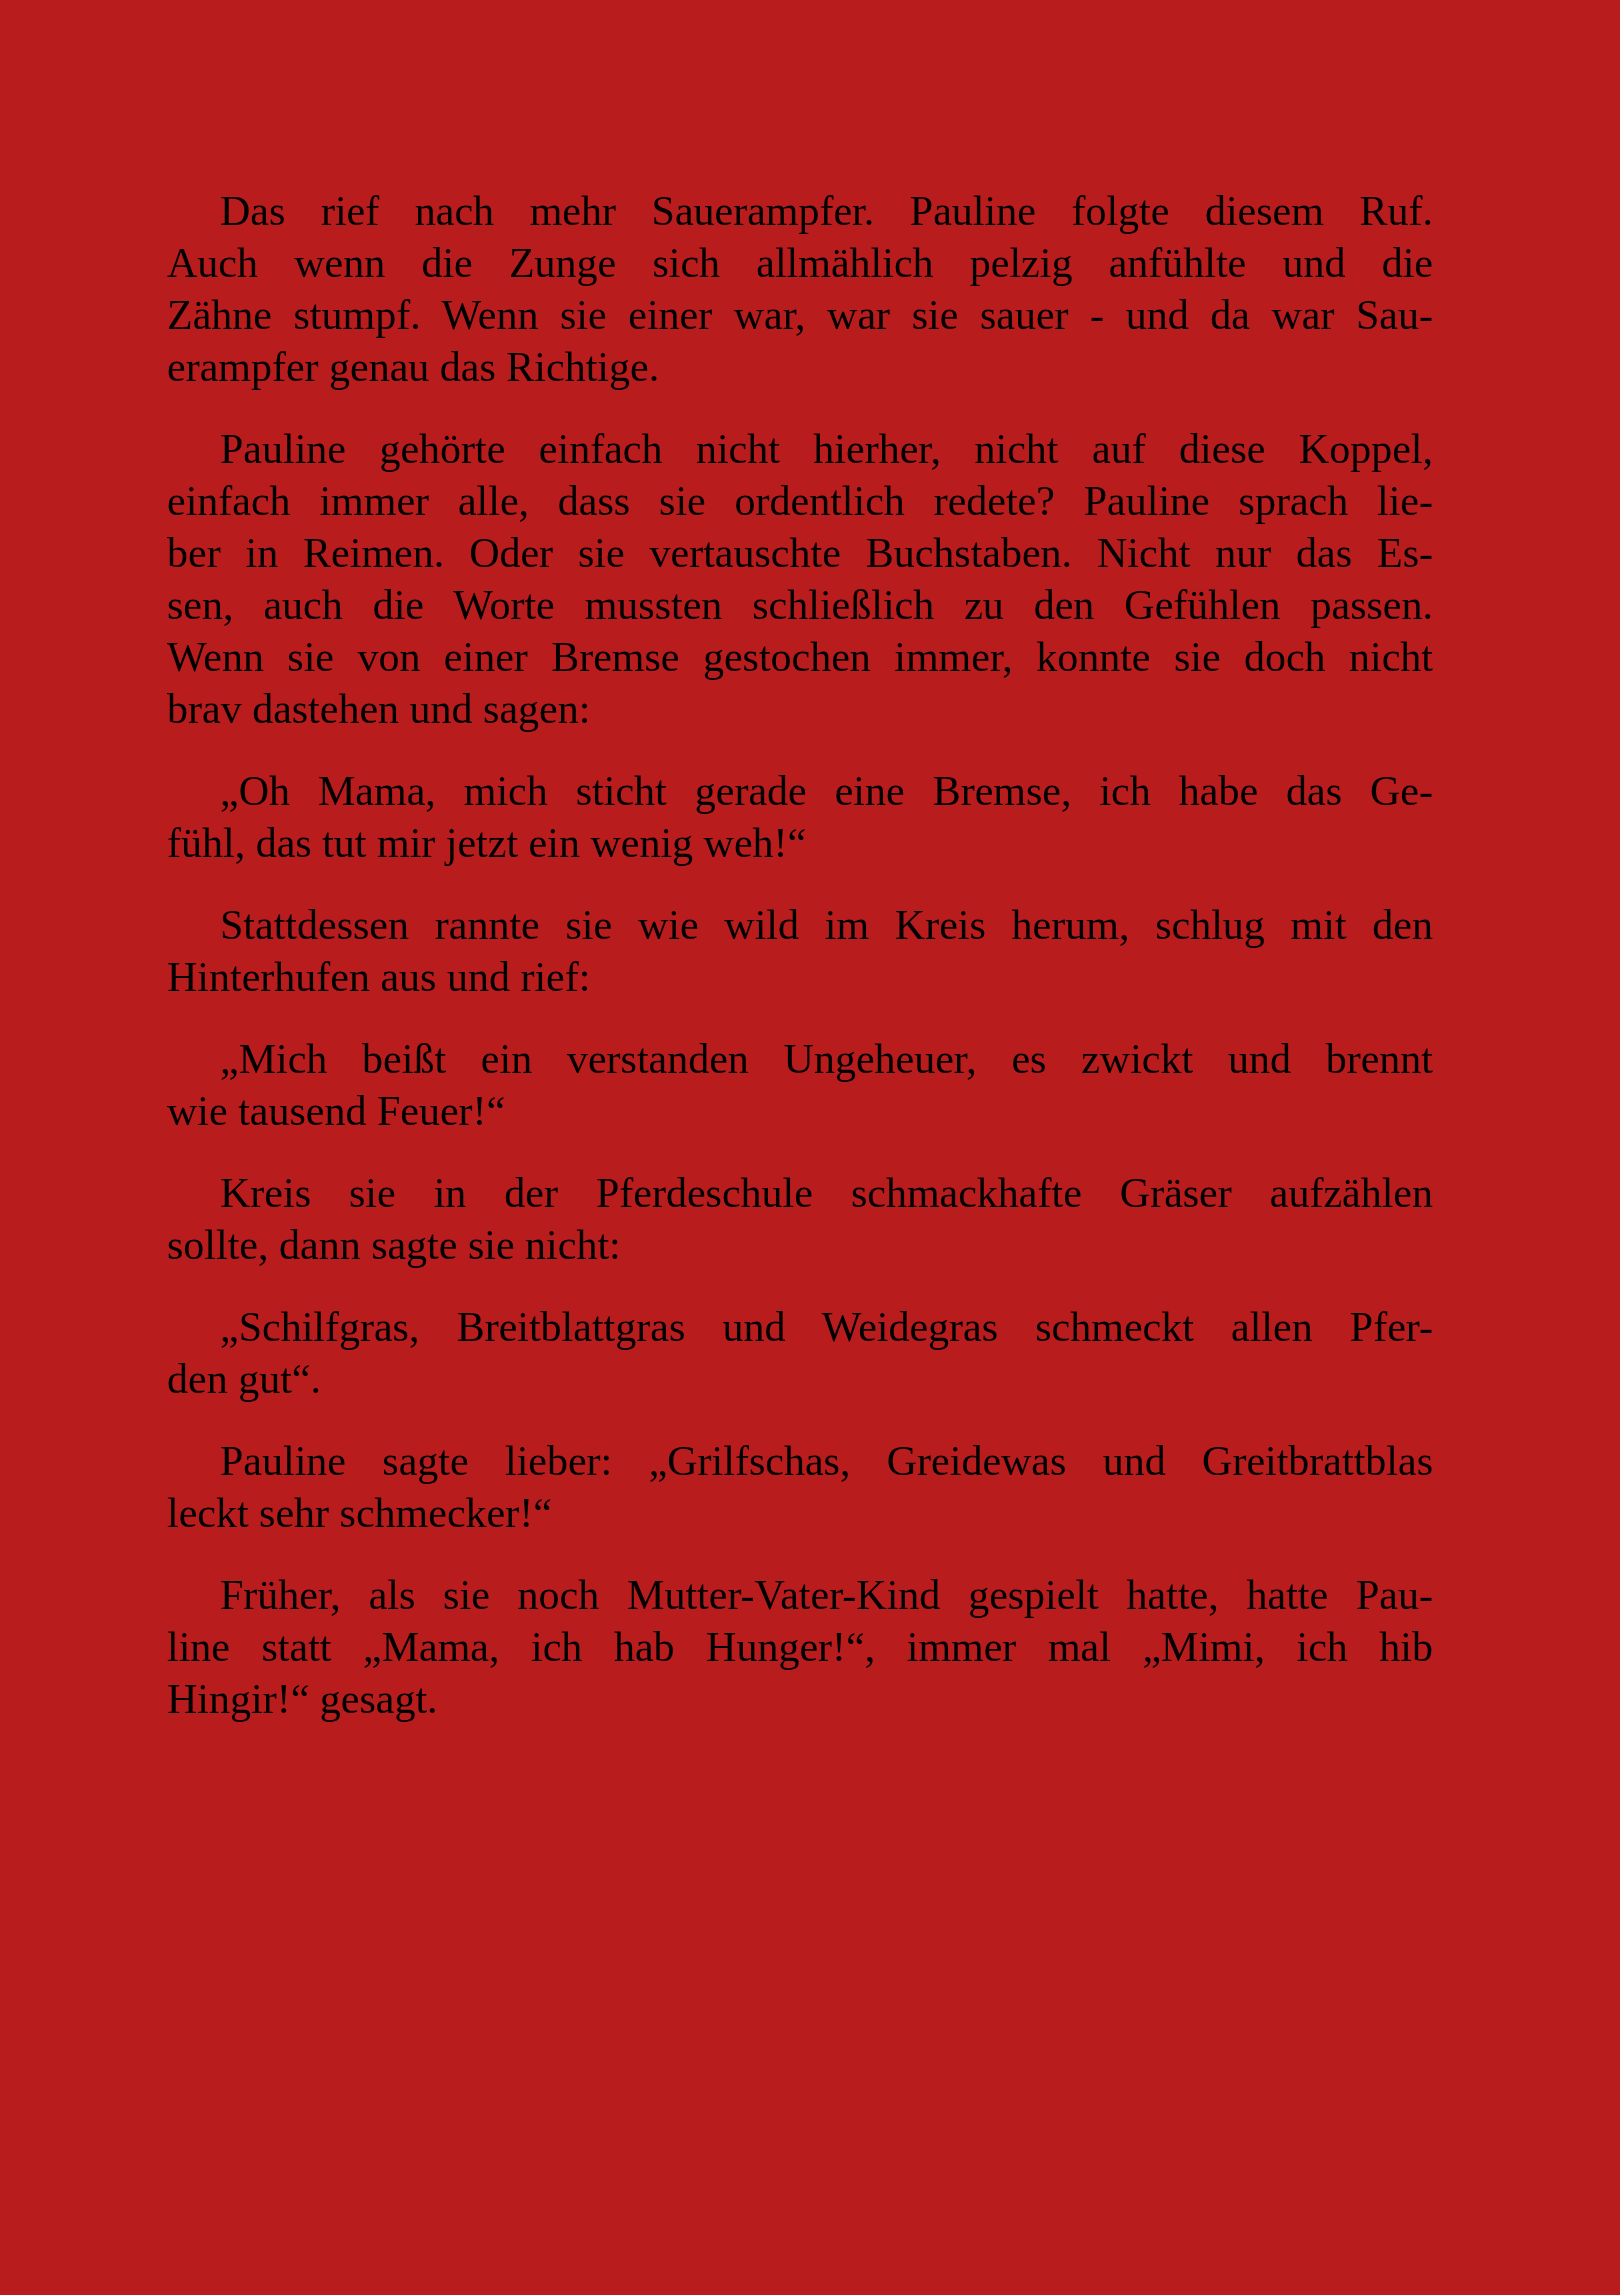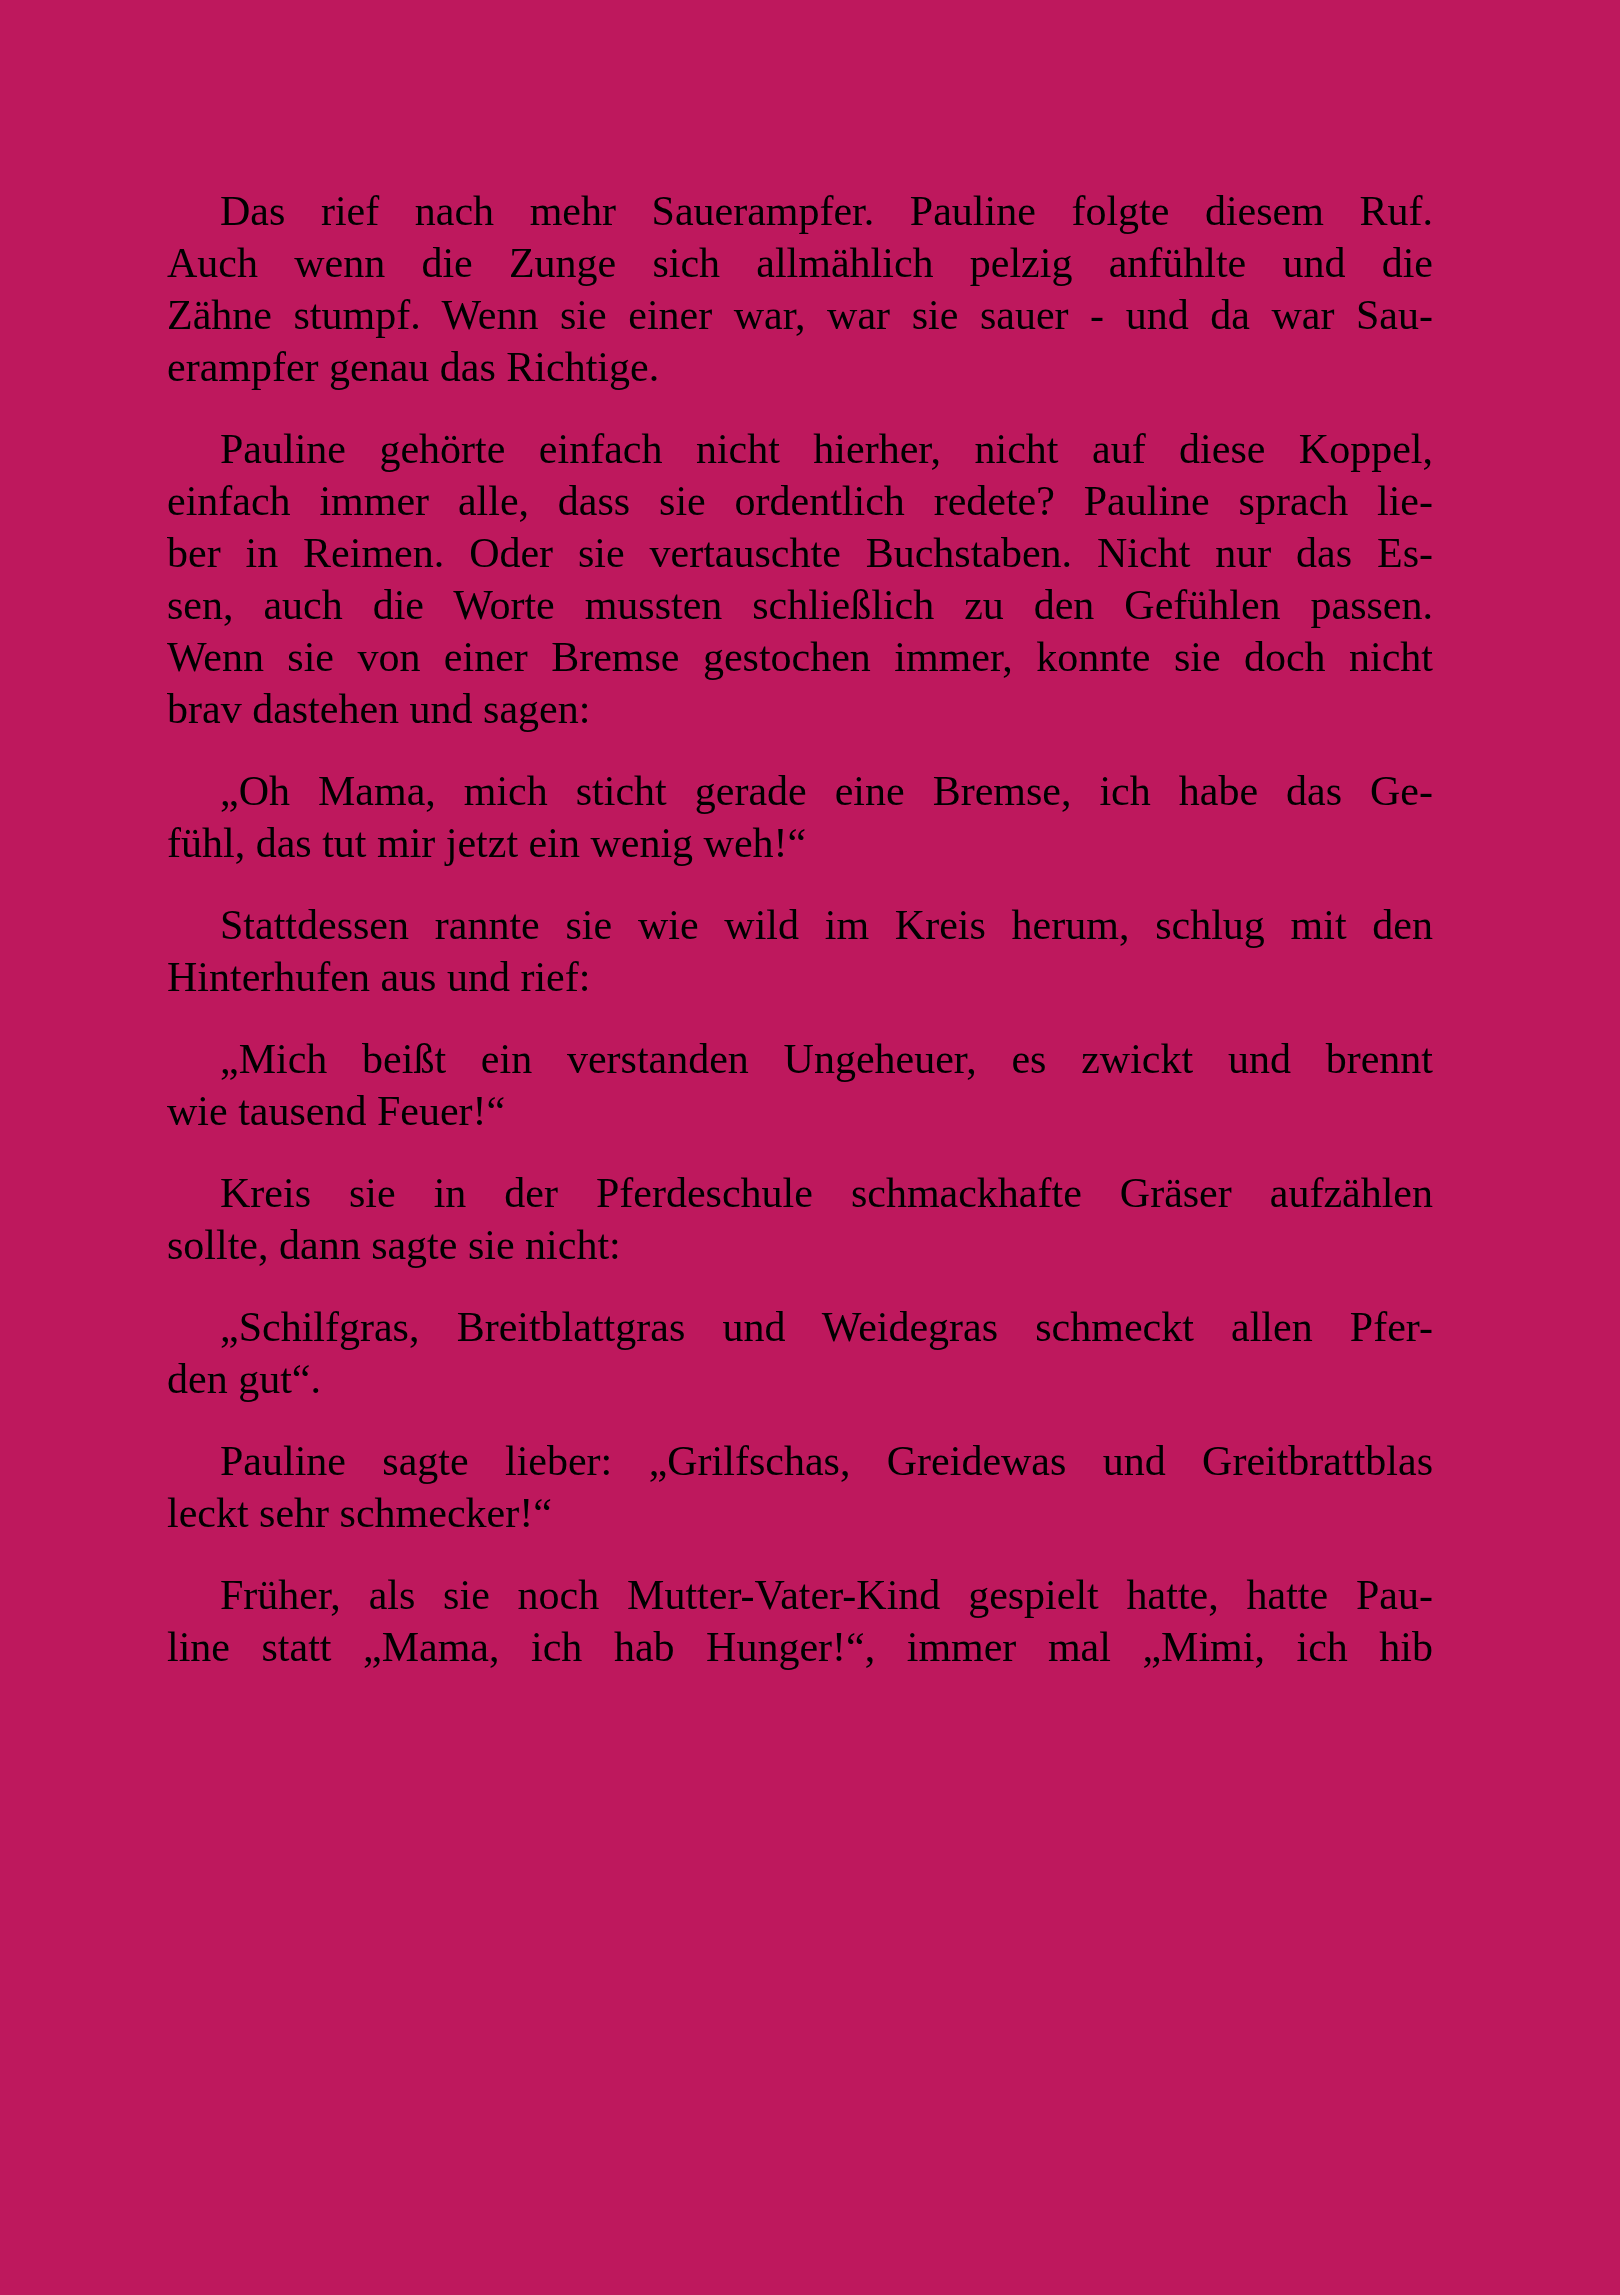--- a/index.html
+++ b/index.html
@@ -1,21 +1,21 @@
 <!DOCTYPE html>
 <html style="font-size:7.4px"><head>
 <meta charset="utf-8">
 <style>
   * { margin:0; padding:0; box-sizing:border-box; }
   html, body { background:#ffffff; }
   .page {
     position:relative;
     width:1620px;
     height:2295px;
-    background:#be185d;
+    background:#b91c1c;
     overflow:hidden;
   }
   .text-column {
     position:absolute;
     left:167px;
     top:185px;
     width:1266px;
     color:#000000;
     font-family:"Liberation Serif","DejaVu Serif",serif;
     font-size:42px;
@@ -81,18 +81,19 @@
     </p>
 
     <p class="para">
       <span class="ln" style="display:block">Pauline sagte lieber: „Grilfschas, Greidewas und Greitbrattblas</span>
       <span class="ln last" style="display:block">leckt sehr schmecker!“</span>
     </p>
 
     <p class="para">
       <span class="ln" style="display:block">Früher, als sie noch Mutter-Vater-Kind gespielt hatte, hatte Pau-</span>
       <span class="ln" style="display:block">line statt „Mama, ich hab Hunger!“, immer mal „Mimi, ich hib</span>
+      <span class="ln last" style="display:block">Hingir!“ gesagt.</span>
     </p>
 
 
   </div>
 </div>
 
 
 </body></html>

